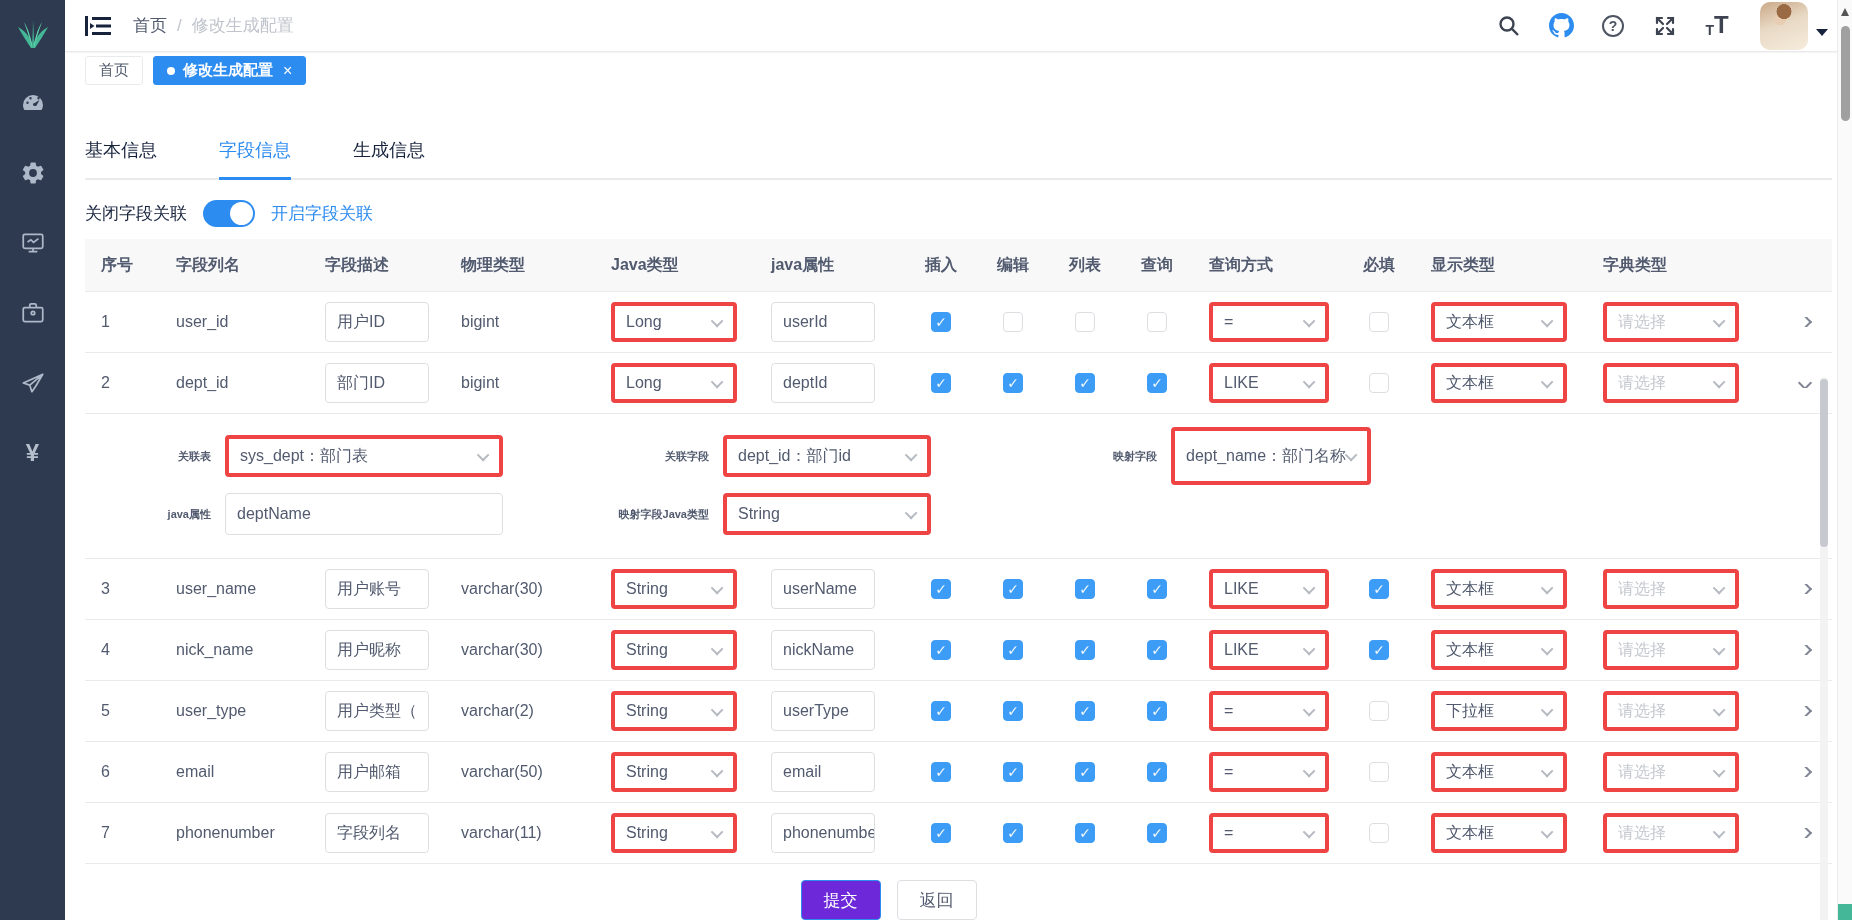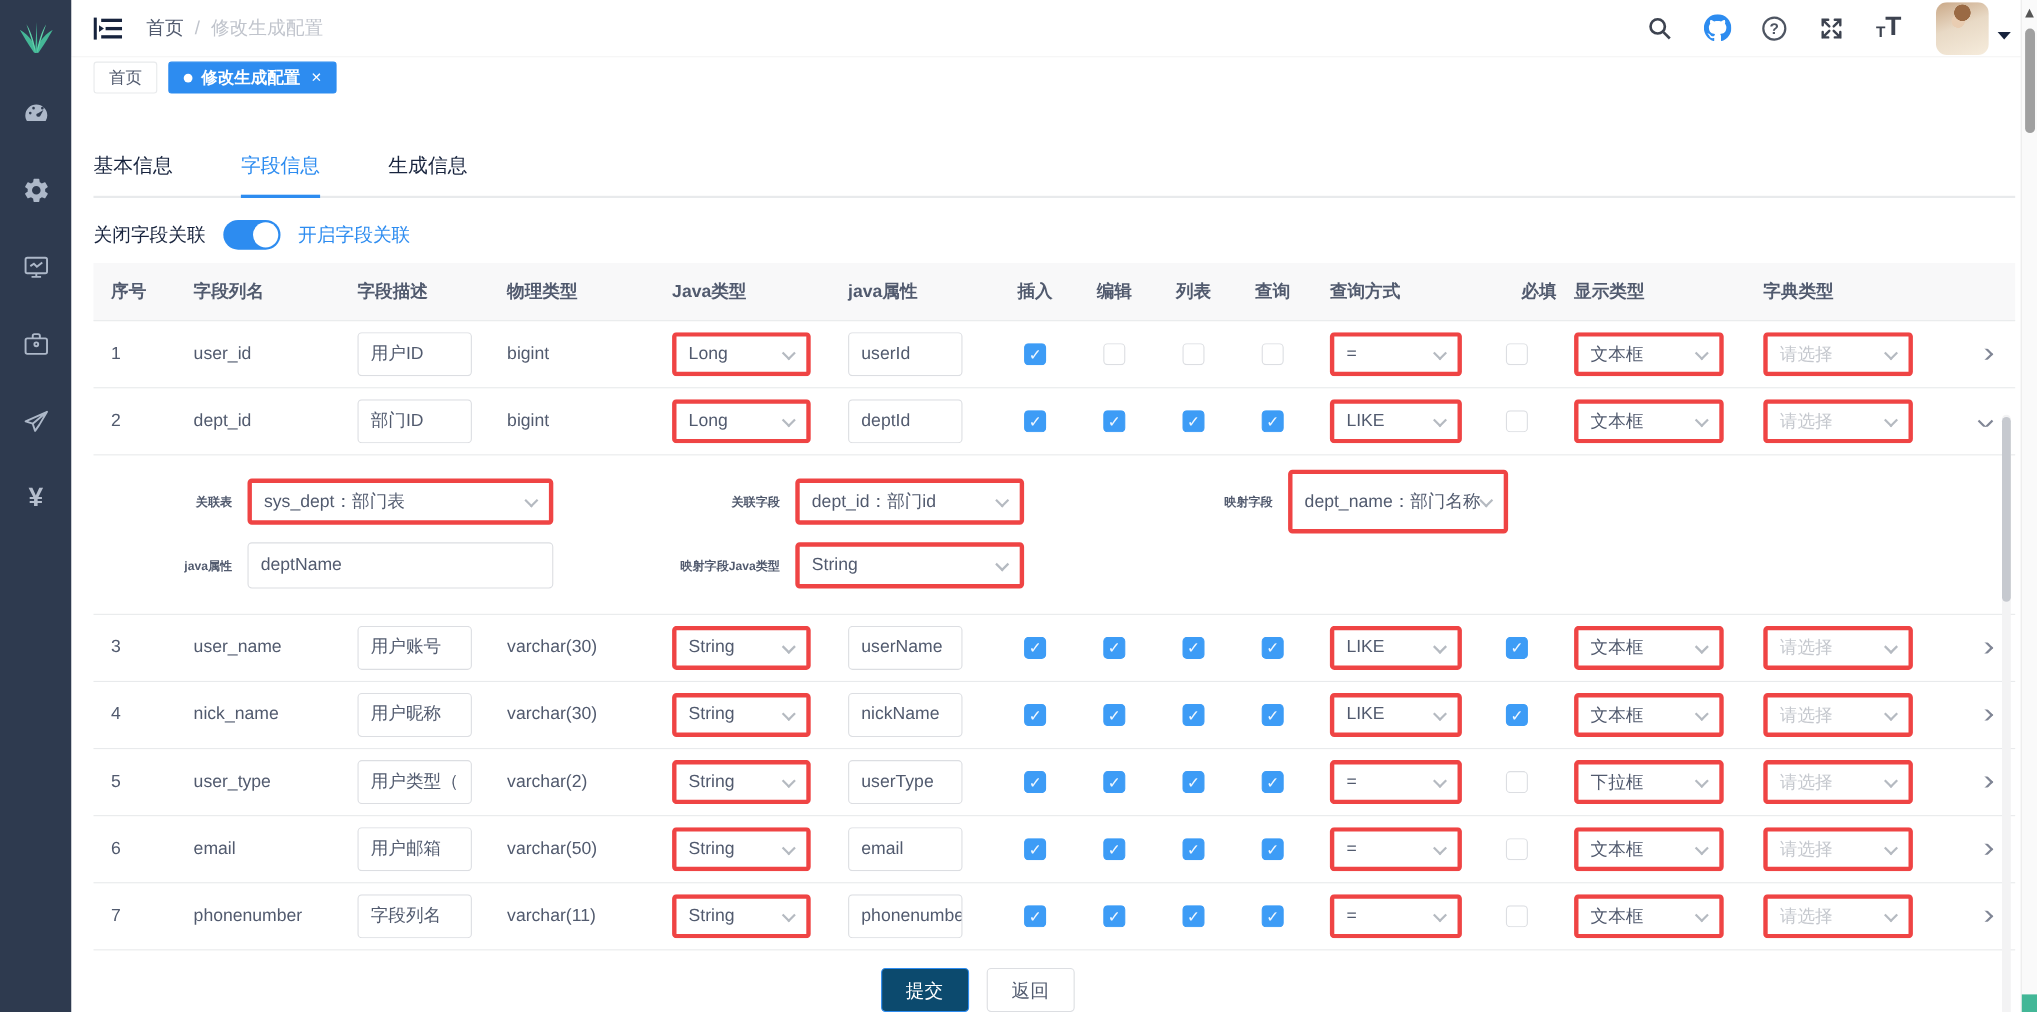--- a/index.html
+++ b/index.html
@@ -76,21 +76,21 @@
   .c { padding-left:16px; overflow:hidden; white-space:nowrap; }
   .c-no   { width:75px; }
   .c-col  { width:145px; }
   .c-desc { width:140px; padding-left:20px; }
   .c-type { width:150px; }
   .c-jtype{ width:160px; }
   .c-jfield{ width:150px; }
   .c-chk  { width:72px; padding-left:0; text-align:center; display:flex; justify-content:center; }
   .thead .c-chk { display:block; }
   .c-qtype{ width:150px; }
-  .c-req  { width:72px;text-align:right; }
+  .c-req  { width:72px; }
   .c-htype{ width:172px; }
   .c-dict { width:190px; }
   .c-exp  { width:55px; padding-left:0; display:flex; justify-content:center; }
 
   .input { height:40px; line-height:38px; border:1px solid #dcdee2; border-radius:4px;
     padding:0 11px; background:#fff; color:#515a6e; overflow:hidden; white-space:nowrap; }
   .inp-sm { width:104px; }
   .select { height:40px; border:4px solid #ef4444; border-radius:4px; background:#fff;
     display:flex; align-items:center; justify-content:space-between; padding:0 10px 0 11px;
     color:#515a6e; cursor:pointer; }
@@ -123,21 +123,21 @@
   .fsel-1 { width:278px; height:42px; }
   .fsel-2 { width:208px; height:42px; }
   .fsel-3 { width:200px; height:58px; }
   .finp-1 { width:278px; height:42px; line-height:40px; }
 
   
   .footer { display:flex; justify-content:center; gap:16px; padding:16px 0 0;
     transform:translateX(-70px); }
   .btn { height:40px; padding:0 22px; border-radius:4px; font-size:17px; display:flex;
     align-items:center; cursor:pointer; }
-  .btn-primary { background:#0c4a6e; color:#fff; border:1px solid #2d8cf0; }
+  .btn-primary { background:#6d28d9; color:#fff; border:1px solid #2d8cf0; }
   .btn-default { background:#fff; color:#515a6e; border:1px solid #dcdee2; }
 
   
   .inner-scroll-track { position:absolute; top:287px; right:24px; width:8px; height:562px;
     background:#f3f3f4; border-radius:4px; }
   .inner-scroll-thumb { position:absolute; top:2px; left:0; width:8px; height:168px;
     background:#c6c9cf; border-radius:4px; cursor:pointer; }
   .page-scrollbar { position:absolute; top:0; right:0; width:15px; height:920px;
     background:#fafafa; border-left:1px solid #ececec; z-index:20; }
   .scroll-up-arrow { position:absolute; top:8px; left:3px; width:0; height:0;

